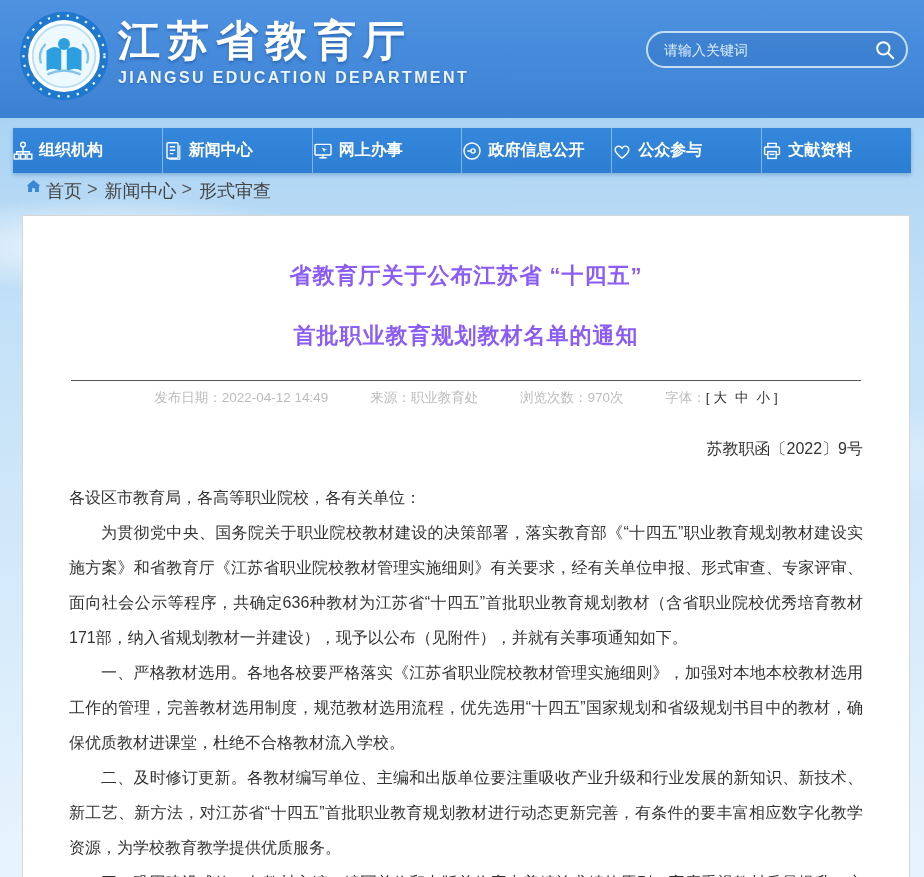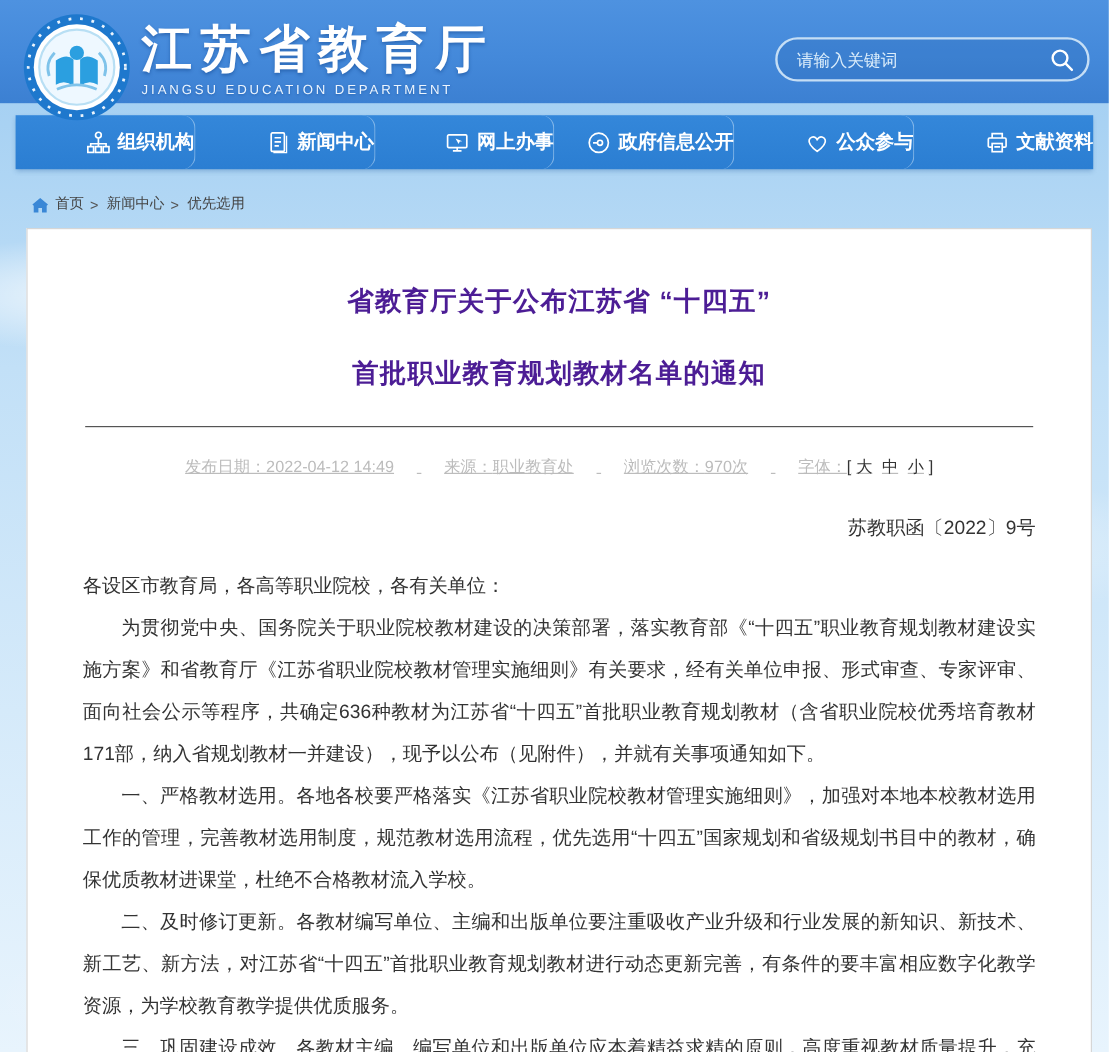--- a/index.html
+++ b/index.html
@@ -8,32 +8,32 @@
     font-family:"Liberation Sans","DejaVu Sans",sans-serif;
     background:
       radial-gradient(ellipse 320px 70px at 12% 28%, rgba(255,255,255,.85), transparent 70%),
       radial-gradient(ellipse 420px 90px at 78% 52%, rgba(255,255,255,.6), transparent 70%),
       radial-gradient(ellipse 500px 120px at 40% 95%, rgba(255,255,255,.7), transparent 75%),
       linear-gradient(180deg,#9ccbf1 0%,#c2e0f7 35%,#e8f4fd 100%);
   }
 
   
   .site-header{
-    position:relative; height:86px;
+    position:relative; height:118px;
     background:linear-gradient(180deg,#4e92e0 0%,#4489da 55%,#3c80d2 100%);
   }
   .logo{ position:absolute; left:18px; top:10px; width:92px; height:92px; }
   .site-title{ position:absolute; left:118px; top:17px; color:#fff; }
   .site-title h1{
     font-size:42px; font-weight:bold; letter-spacing:7px; line-height:48px;
     text-shadow:0 2px 3px rgba(10,60,130,.45);
   }
   .site-title .en{
-    display:block; font-size:11px; letter-spacing:2.4px; color:#ecf5ff;
-    margin-top:4px; text-shadow:0 1px 2px rgba(10,60,130,.4); font-weight:normal;
+    display:block; font-size:16px; letter-spacing:2.4px; color:#ecf5ff;
+    margin-top:4px; text-shadow:0 1px 2px rgba(10,60,130,.4); font-weight:bold;
   }
   .search-box{
     position:absolute; right:16px; top:31px; width:262px; height:37px;
     border:2px solid #c5def5; border-radius:19px;
     background:rgba(30,95,175,.22);
     display:flex; align-items:center; padding:0 10px 0 16px;
   }
   .search-box input{
     flex:1; background:transparent; border:none; outline:none;
     color:#fff; font-size:14px;
@@ -41,51 +41,49 @@
   .search-box input::placeholder{ color:#ddeefb; }
   .search-btn{ background:none; border:none; cursor:pointer; display:flex; align-items:center; }
 
   
   .main-nav{
     margin:10px 13px 0 13px; height:45px; display:flex;
     background:linear-gradient(180deg,#3487da 0%,#2b7ed2 100%);
     box-shadow:0 2px 4px rgba(20,80,150,.3);
   }
   .nav-item{
-    flex:1; display:flex; align-items:center; justify-content:flex-end; gap:6px;
+    flex:1; display:flex; align-items:center; justify-content:flex-start; gap:6px;
     color:#fff; font-size:16px; font-weight:bold; cursor:pointer;
     border-right:1px solid rgba(200,226,248,.55);
-    border-radius:11px;
   }
   .nav-item:last-child{ border-right:none; }
   .nav-item svg{ flex:none; }
 
   
   .breadcrumb{
-    margin:20px 0 0 26px; font-size:12px; color:#444;
-    display:flex; align-items:flex-end; gap:5px;
+    margin:6px 0 0 26px; font-size:18px; color:#444;
+    display:flex; align-items:flex-start; gap:5px;
   }
   .breadcrumb .crumb{ cursor:pointer; }
   .breadcrumb .sep{ color:#555; margin-right:2px; }
 
   
   .panel{
     margin:12px 14px 0 22px; width:888px; min-height:660px;
     background:#fff; border:1px solid #d6d6d6;
     padding:30px 46px 12px 46px;
   }
   .article-title{
-    text-align:center; font-size:22px; font-weight:600; color:#4c1d95;
+    text-align:center; font-size:22px; font-weight:600; color:#8b5cf6;
     line-height:60px; letter-spacing:1px;
   }
   .title-rule{ border:none; border-top:1px solid #555; margin:14px 2px 0 2px; }
   .meta{
-    text-align:center; font-size:13.5px; color:#bcbcbc; margin-top:24px;
+    text-align:center; font-size:13.5px; color:#bcbcbc; margin-top:8px;
     white-space:nowrap;
-    text-decoration:underline;
   }
   .meta .group{ margin:0 19px; }
   .meta .font-group{ color:#bcbcbc; }
   .meta .bracket,.meta .font-opt{ color:#333; }
   .meta .font-opt{ margin:0 4px; cursor:pointer; }
 
   .doc-number{ text-align:right; font-size:16px; color:#333; margin-top:32px; }
 
   .body-text{ margin-top:20px; font-size:16px; color:#333; line-height:35px; text-align:justify; }
   .body-text p{ margin:0; }
@@ -182,21 +180,21 @@
 </div>
 
 <div class="breadcrumb">
   <svg width="15" height="14" viewBox="0 0 15 14">
     <path d="M7.5 1 L14 6.4 12.9 7.5 12.9 13 9 13 9 9.3 6 9.3 6 13 2.1 13 2.1 7.5 1 6.4 Z" fill="#3a87d6"></path>
   </svg>
   <span class="crumb">首页</span>
     <span class="sep">&gt;</span>
   <span class="crumb">新闻中心</span>
     <span class="sep">&gt;</span>
-  <span class="crumb">优先选用</span>
+  <span class="crumb">形式审查</span>
 </div>
 
 <div class="panel">
 
   <div class="article-title">
     <div>省教育厅关于公布江苏省 “十四五”</div>
     <div>首批职业教育规划教材名单的通知</div>
   </div>
 
   <hr class="title-rule">

